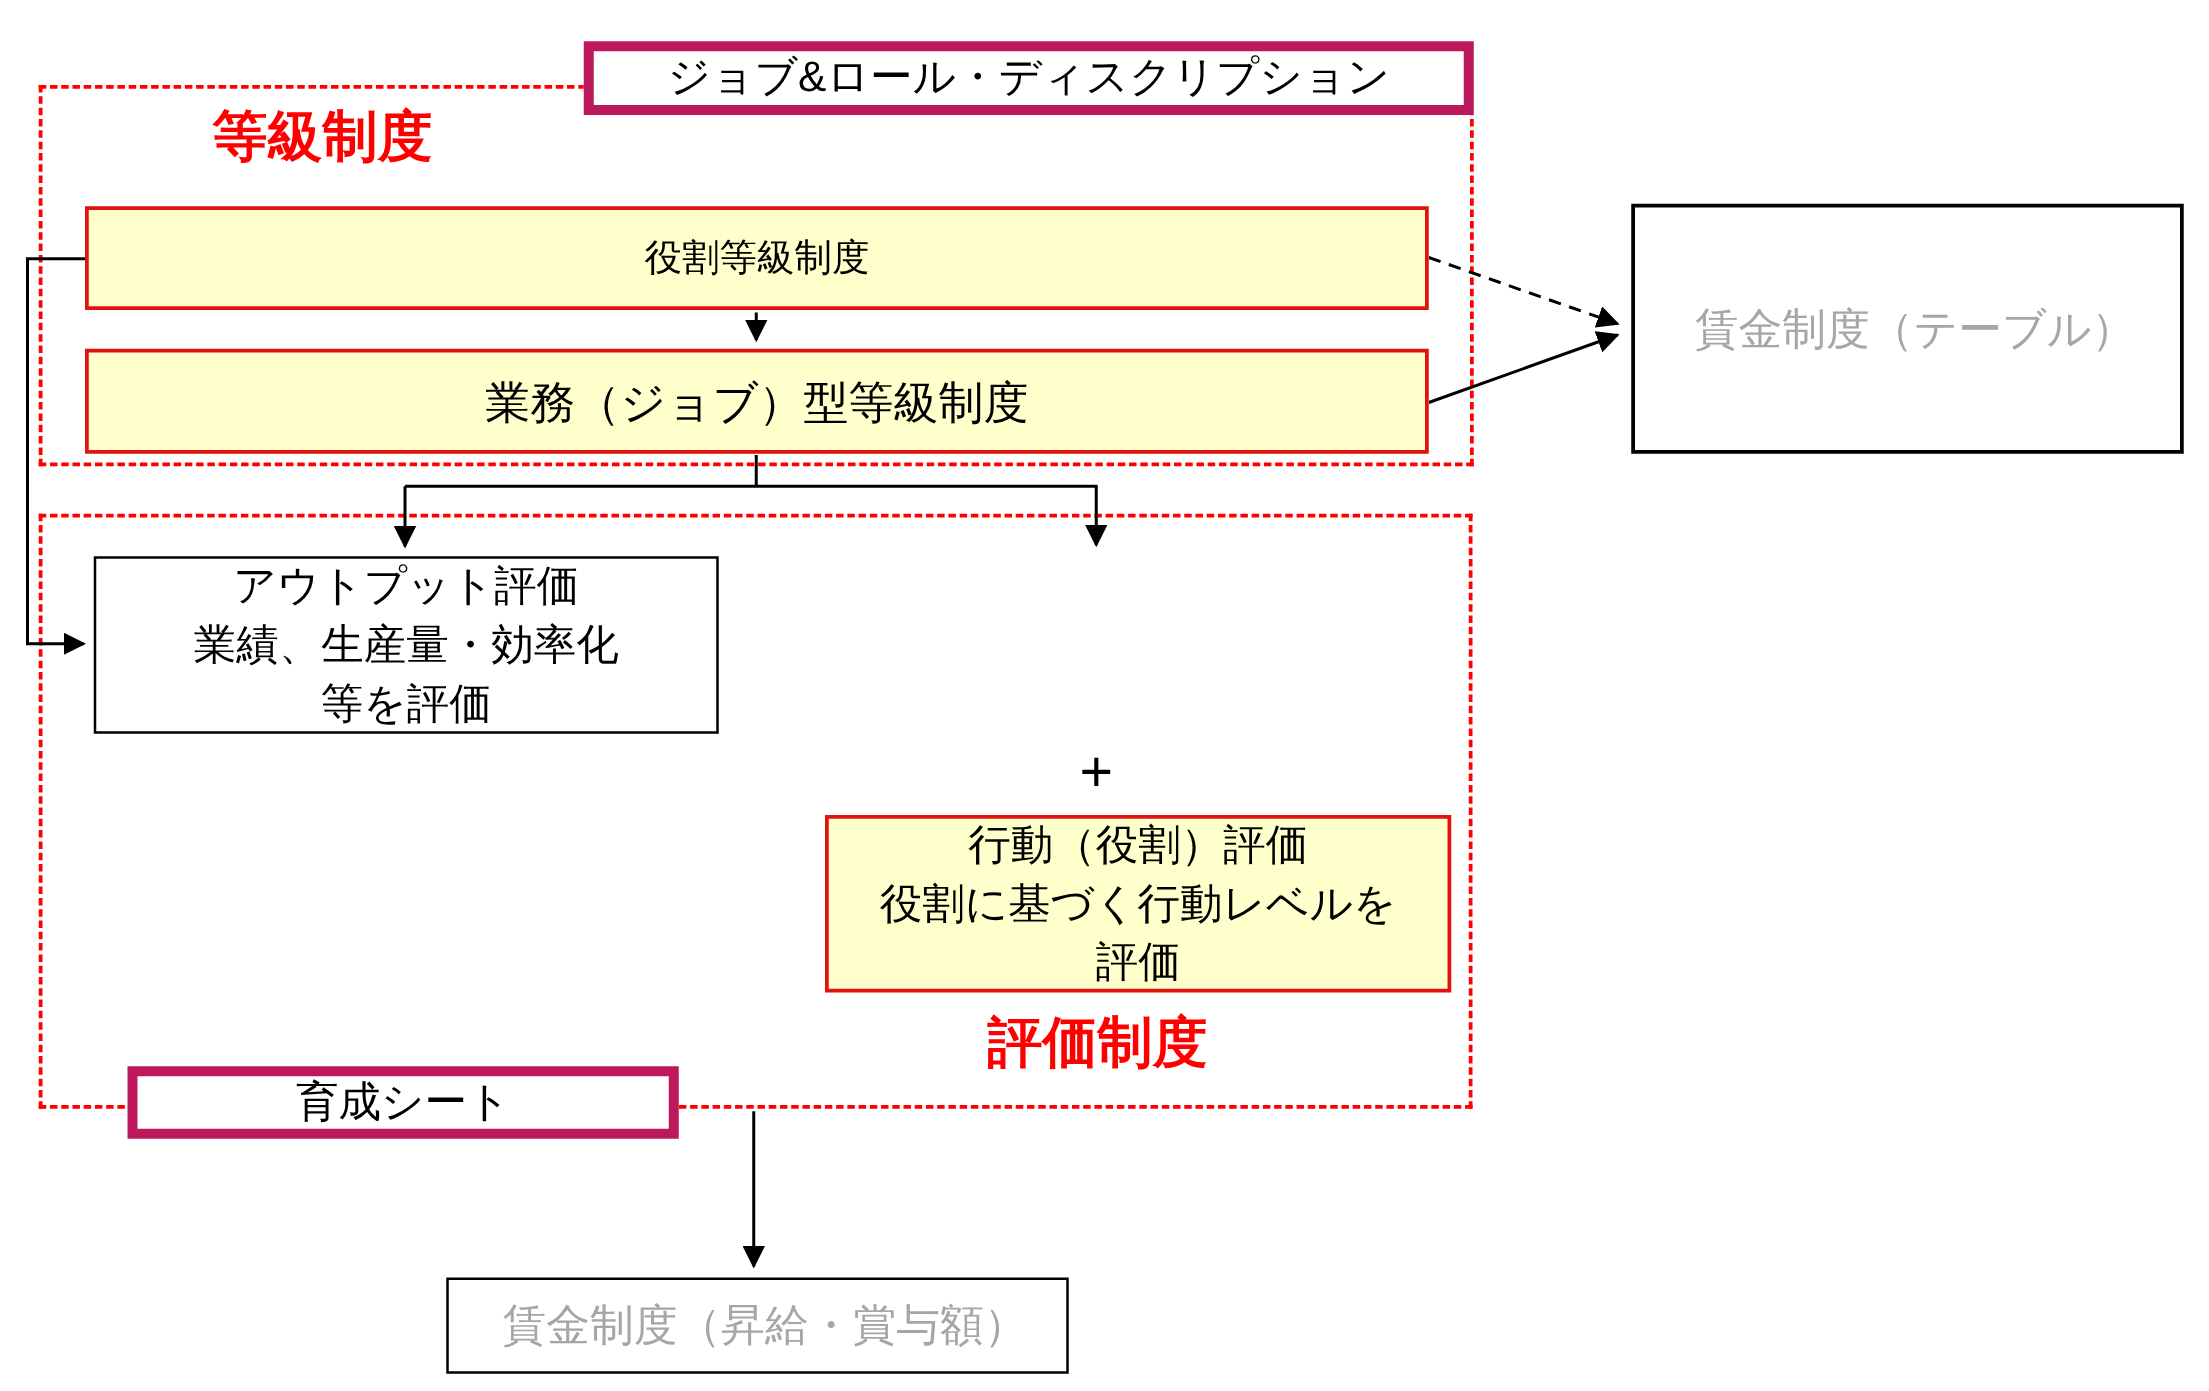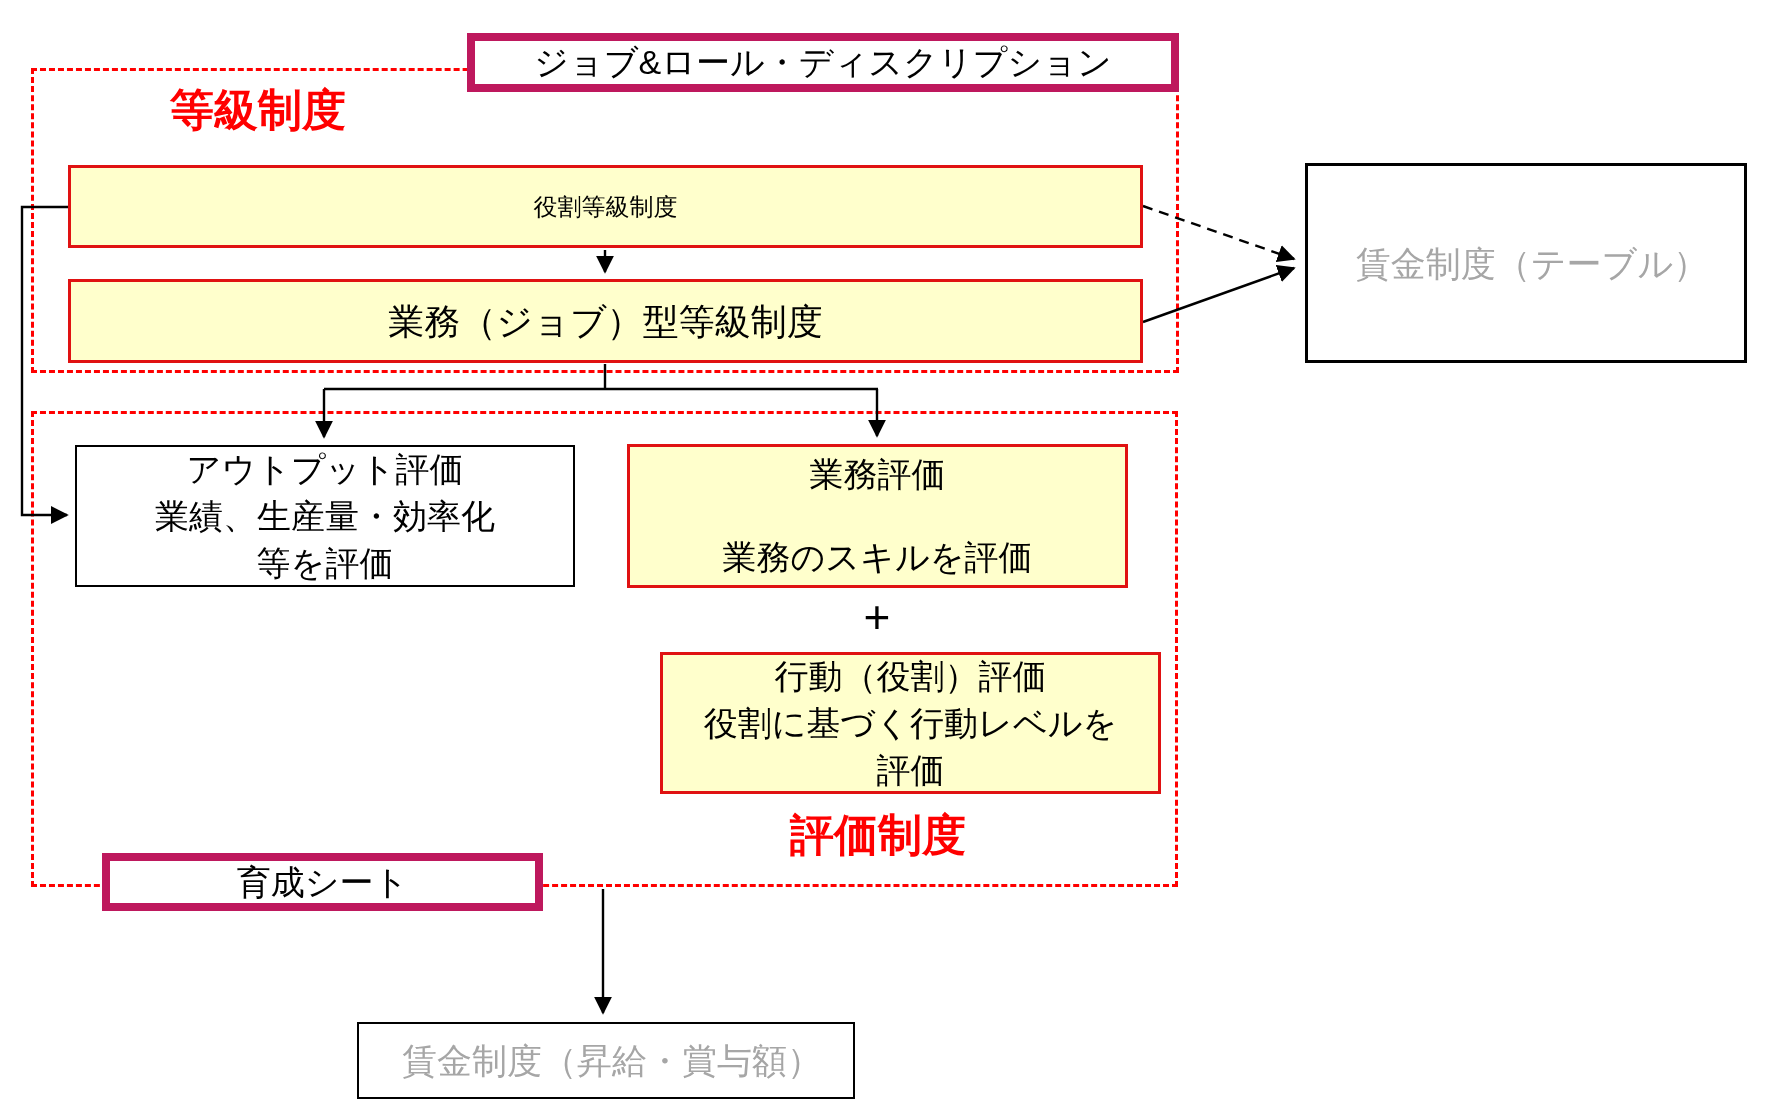--- a/index.html
+++ b/index.html
@@ -115,42 +115,38 @@
     <line x1="603" y1="889" x2="603" y2="1013" stroke="#000000" stroke-width="2.4" marker-end="url(#ah)"></line>
   </svg>
 
   <div class="section-label" style="left:170px; top:88px;">等級制度</div>
   <div class="section-label" style="left:790px; top:813px;">評価制度</div>
 
   <div class="box red-border" style="left:447px; top:33px; width:712px; height:59px;">
     <span>ジョブ&amp;ロール・ディスクリプション</span>
   </div>
 
-  <div class="box yellow-box" style="left:68px; top:165px; width:1075px; height:83px; font-size:24px;">
+  <div class="box yellow-box" style="left:68px; top:165px; width:1075px; height:83px; font-size:30px;">
     <span>役割等級制度</span>
   </div>
 
   <div class="box yellow-box" style="left:68px; top:279px; width:1075px; height:84px; font-size:36px;">
     <span>業務（ジョブ）型等級制度</span>
   </div>
 
   <div class="box black-border gray-text" style="left:1305px; top:163px; width:442px; height:200px;">
     <span>賃金制度（テーブル）</span>
   </div>
 
   <div class="box thin-black-border" style="left:75px; top:445px; width:500px; height:142px;">
     <span>アウトプット評価</span>
     <span>業績、生産量・効率化</span>
     <span>等を評価</span>
   </div>
 
-  <div class="box yellow-box work-eval-box" style="left:627px; top:444px; width:501px; height:144px;">
-    <span>業務評価</span>
-    <span>業務のスキルを評価</span>
-  </div>
 
   <div class="plus-sign" style="left:847px; top:594px; width:60px;">+</div>
 
   <div class="box yellow-box" style="left:660px; top:652px; width:501px; height:142px;">
     <span>行動（役割）評価</span>
     <span>役割に基づく行動レベルを</span>
     <span>評価</span>
   </div>
 
   <div class="box red-border" style="left:82px; top:853px; width:441px; height:58px;">

